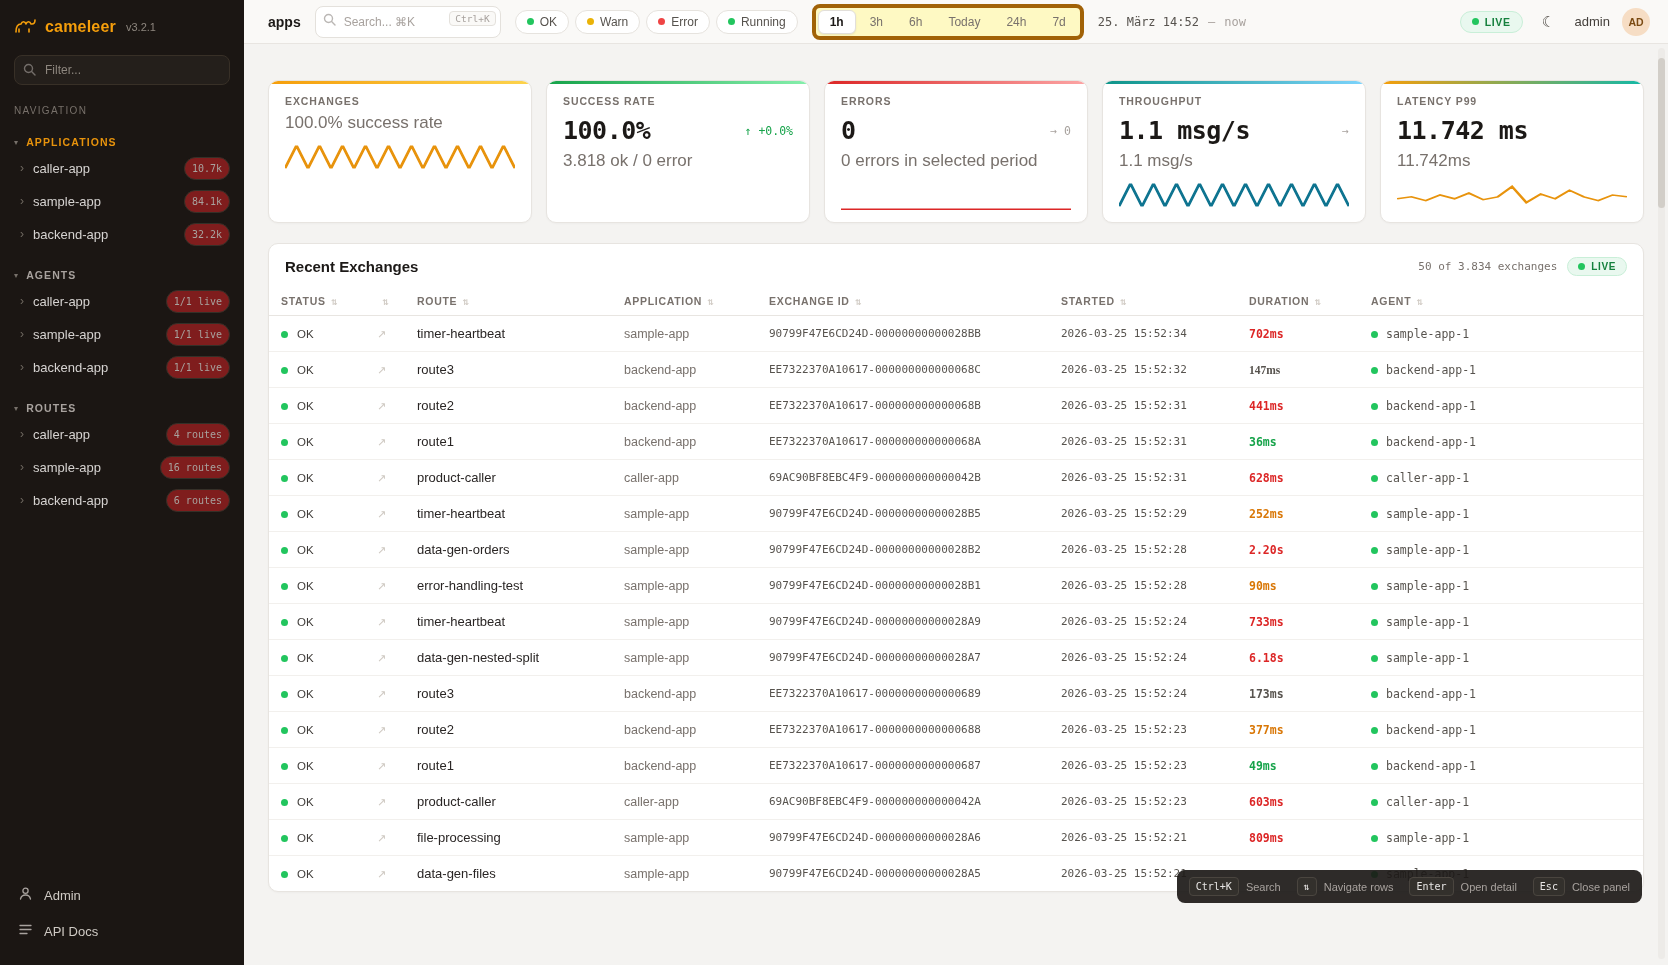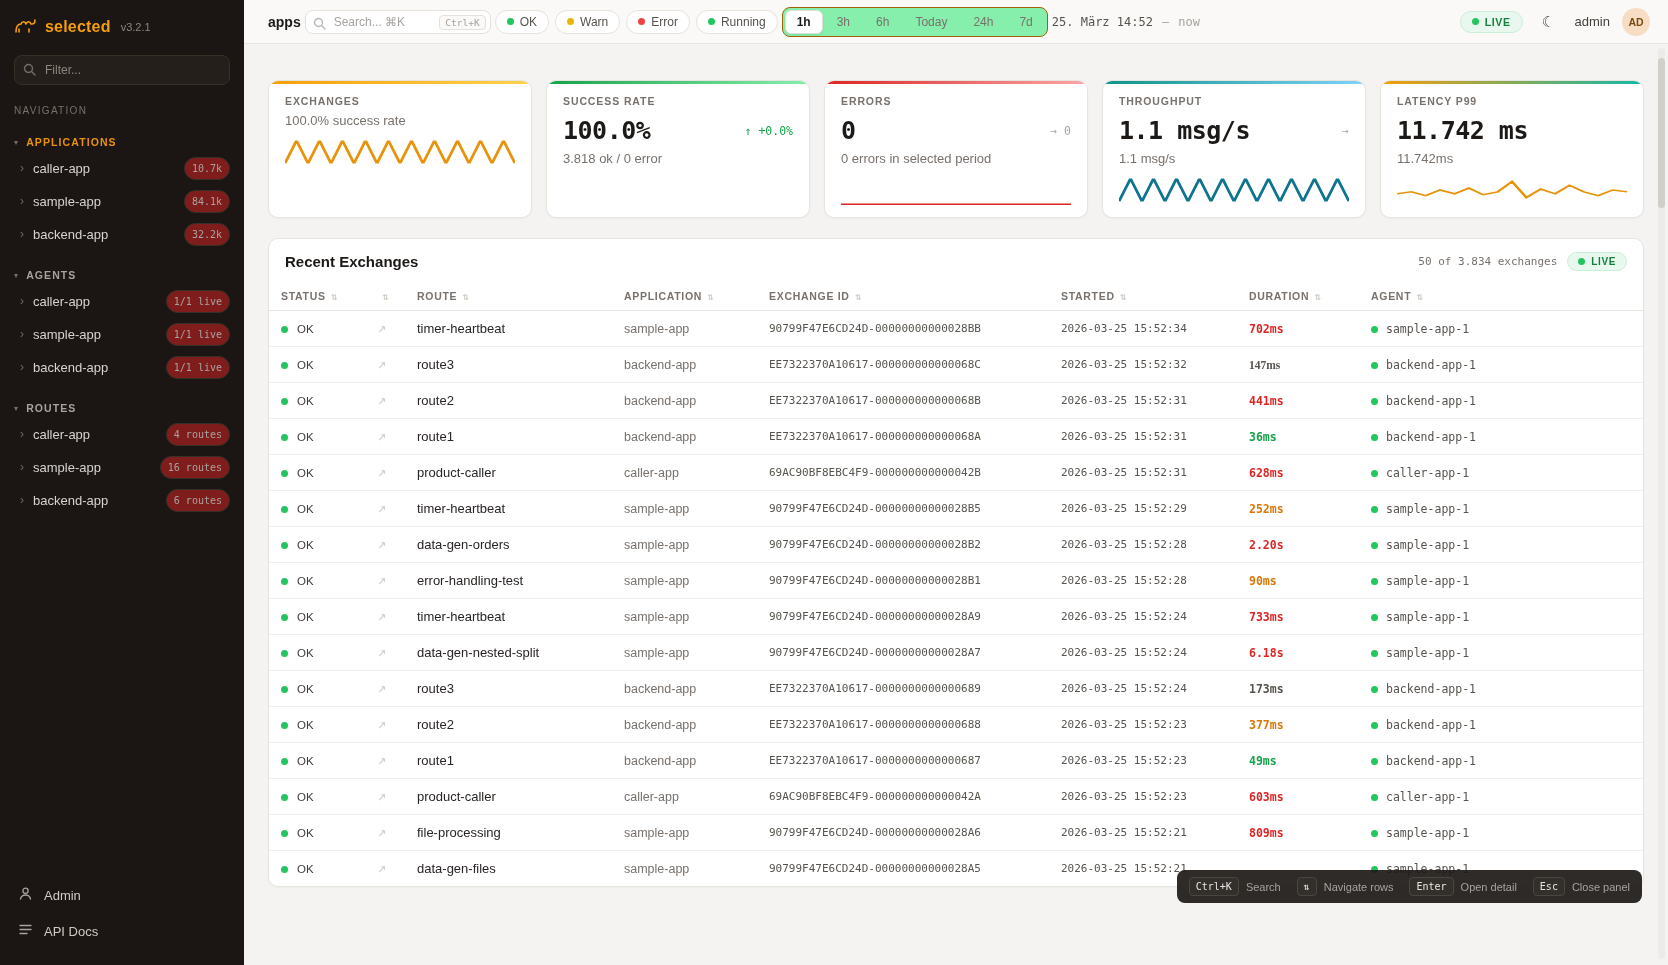--- a/index.html
+++ b/index.html
@@ -22,51 +22,51 @@
   .sec-head.accent .sec-label{color:#e8930c}
   .sec-caret{font-size:8px;color:#77706a}
   .nav-item{display:flex;align-items:center;gap:9px;padding:5px 14px 5px 20px;font-size:13px;cursor:pointer;line-height:17px}
   .chev{color:#6f6860;font-size:12px}
   .nav-badge{margin-left:auto;font-size:10px;color:#a8a29e;background:#7f1d1d;border:1px solid #353028;padding:2px 7px;border-radius:999px;white-space:nowrap}
   .side-footer{margin-top:auto;padding:10px 14px 18px;display:flex;flex-direction:column;gap:4px}
   .foot-item{display:flex;align-items:center;gap:11px;font-size:13px;color:#cfcac4;padding:7px 4px;cursor:pointer;border-radius:6px}
 
   
   .main{flex:1;height:100%;display:flex;flex-direction:column;position:relative;overflow:hidden}
-  .topbar{height:44px;min-height:44px;background:#faf9f7;border-bottom:1px solid #e8e5e1;display:flex;align-items:center;gap:4px;padding:0 18px 0 24px}
+  .topbar{height:44px;min-height:44px;background:#faf9f7;border-bottom:1px solid #e8e5e1;display:flex;align-items:center;gap:14px;padding:0 18px 0 24px}
   .page-title{font-size:14px;font-weight:700}
   .search-wrap{position:relative;width:186px}
-  .search-input{width:100%;height:24px;border:1px solid #e4e1dc;background:#fff;border-radius:8px;font-size:12px;color:#57534e;padding:0 54px 0 28px;outline:none}
+  .search-input{width:100%;height:32px;border:1px solid #e4e1dc;background:#fff;border-radius:8px;font-size:12px;color:#57534e;padding:0 54px 0 28px;outline:none}
   .search-input::placeholder{color:#a8a29e}
   .search-ic{position:absolute;left:8px;top:7px;opacity:.5}
   .search-kbd{position:absolute;right:5px;top:5px;font-size:9.5px;color:#a8a29e;border:1px solid #e4e1dc;border-radius:4px;padding:1px 5px;background:#faf9f7}
   .chips{display:flex;gap:6px}
   .chip{display:flex;align-items:center;gap:6px;border:1px solid #e6e3de;background:#fff;border-radius:999px;padding:4px 11px;font-size:12px;color:#57534e;cursor:pointer}
   .dot{width:7px;height:7px;border-radius:50%;display:inline-block;flex:none}
-  .seg{display:flex;align-items:center;background:#86efac;border:1px solid #a16207;border-radius:8px;padding:2px;gap:2px}
+  .seg{display:flex;align-items:center;background:#fef9c3;border:4px solid #a16207;border-radius:8px;padding:2px;gap:2px}
   .seg-btn{border:1px solid transparent;background:transparent;font-size:12px;color:#78716c;padding:4px 11px;border-radius:6px;cursor:pointer;font-family:inherit}
   .seg-btn.active{background:#fff;color:#1c1917;border:1px solid #e2dfda;box-shadow:0 1px 2px rgba(0,0,0,.08);font-weight:700}
   .datetime{display:flex;gap:9px;align-items:center;font-size:12px;color:#57534e}
   .dt-sep,.dt-now{color:#a8a29e}
   .top-right{margin-left:auto;display:flex;align-items:center;gap:12px}
   .live-pill{display:flex;align-items:center;gap:6px;background:#e9f8ef;border:1px solid #c9efd8;color:#15803d;font-size:10.5px;font-weight:700;letter-spacing:.6px;border-radius:999px;padding:4px 11px;cursor:pointer}
   .moon-btn{width:28px;height:28px;border-radius:50%;border:none;background:transparent;color:#57534e;font-size:15px;cursor:pointer;font-family:"DejaVu Sans",sans-serif}
   .username{font-size:13px;color:#44403c}
   .avatar{width:28px;height:28px;border-radius:50%;background:#f6ddc4;color:#7a4a12;font-size:10.5px;font-weight:700;display:flex;align-items:center;justify-content:center;cursor:pointer}
 
   
   .content{flex:1;overflow:hidden;position:relative;padding:36px 24px 0}
   .cards{display:flex;gap:14px}
   .card{flex:1;background:#fff;border:1px solid #e7e4e0;border-radius:10px;position:relative;overflow:hidden;padding:14px 16px 10px;min-height:133px;box-shadow:0 1px 2px rgba(0,0,0,.03)}
   .card-accent{position:absolute;top:0;left:0;right:0;height:3px}
   .card-title{font-size:10.5px;letter-spacing:.9px;color:#78716c;font-weight:700;text-transform:uppercase}
   .card-valrow{display:flex;justify-content:space-between;align-items:center;margin-top:9px}
   .card-value{font-size:25px;font-weight:700;color:#1c1917;letter-spacing:-.5px}
   .card-trend{font-size:11.5px}
-  .card-sub{font-size:13px;color:#78716c;margin-top:6px}
+  .card-sub{font-size:17px;color:#78716c;margin-top:6px}
   .card-spark{display:block;width:100%;height:34px;margin-top:7px}
 
   
   .panel{margin:20px 0;background:#fff;border:1px solid #e7e4e0;border-radius:10px;overflow:hidden;box-shadow:0 1px 2px rgba(0,0,0,.03)}
   .panel-head{display:flex;align-items:center;padding:13px 16px 11px;gap:1px}
   .panel-title{font-size:15px;font-weight:700;color:#1c1917}
   .panel-right{margin-left:auto;display:flex;align-items:center;gap:10px}
   .count-text{font-size:11px;color:#78716c}
   .live-pill.small{padding:3px 10px;font-size:10px}
   table{width:100%;border-collapse:collapse}
@@ -96,21 +96,21 @@
 <body>
 
 <aside class="sidebar">
   <div class="logo-row">
     <span>
       <svg width="22" height="20" viewBox="0 0 22 20" fill="none">
         <path d="M2 17c0-5 2-8 5-8 1-3 4-3 5 0 1-3 4-3 5 0h1c2 0 3-1.5 3-4" stroke="#f59e0b" stroke-width="1.6" stroke-linecap="round" stroke-linejoin="round"></path>
         <path d="M5 17v-3M15 17v-3" stroke="#f59e0b" stroke-width="1.6" stroke-linecap="round"></path>
       </svg>
     </span>
-    <span class="logo-name">selected</span>
+    <span class="logo-name">cameleer</span>
     <span class="logo-ver">v3.2.1</span>
   </div>
 
   <div class="filter-wrap">
     <span class="filter-ic">
       <svg width="13" height="13" viewBox="0 0 13 13">
           <circle cx="5.5" cy="5.5" r="4" stroke="#a8a29e" stroke-width="1.4" fill="none"></circle>
           <line x1="8.6" y1="8.6" x2="12" y2="12" stroke="#a8a29e" stroke-width="1.4" stroke-linecap="round"></line>
         </svg>
     </span>

